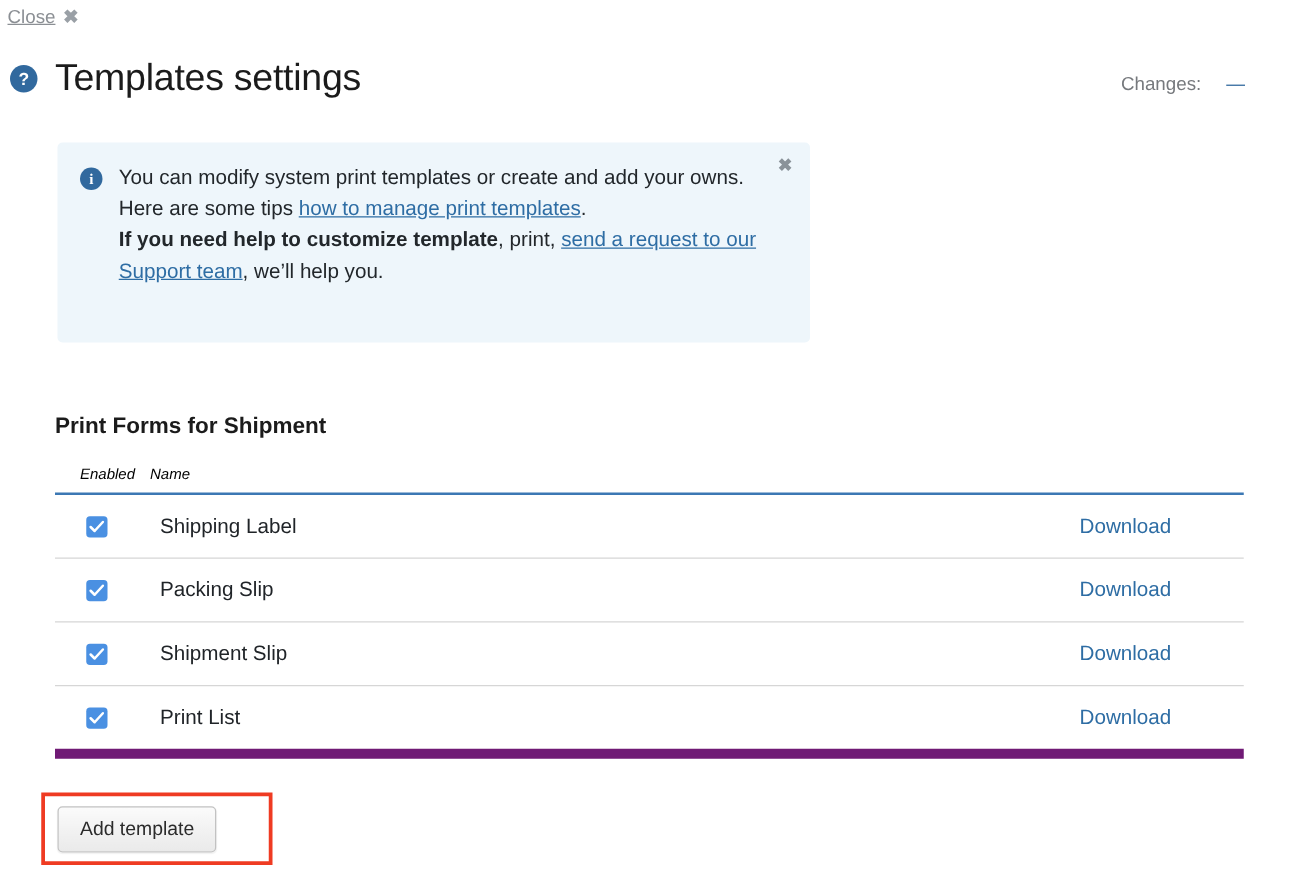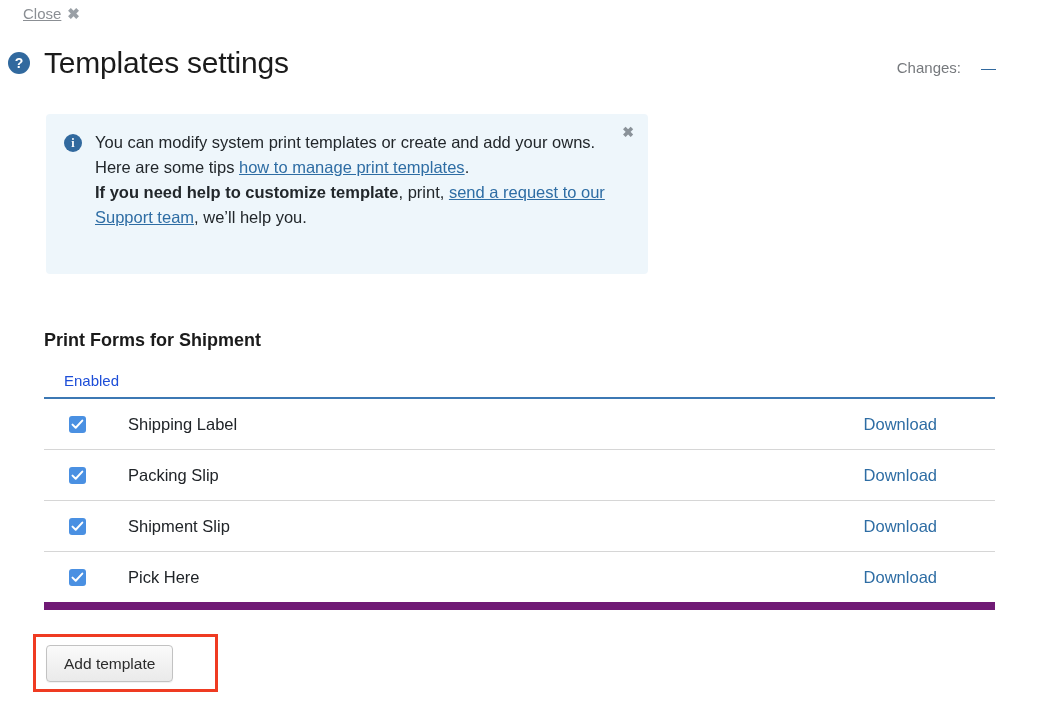--- a/index.html
+++ b/index.html
@@ -18,21 +18,20 @@
   }
 
   
   .close-bar {
     position: absolute;
     left: 6px;
     top: 4px;
     display: flex;
     align-items: center;
     gap: 6px;
-    margin-left: 17px;
   }
   .close-link {
     font-size: 15px;
     color: #8b8f94;
     text-decoration: underline;
     cursor: pointer;
     line-height: 20px;
   }
   .close-x {
     font-size: 15px;
@@ -153,22 +152,23 @@
   .table-wrap {
     position: absolute;
     left: 44px;
     top: 372px;
     width: 951px;
   }
   .thead {
     display: flex;
     align-items: center;
     padding: 0 0 8px 0;
-    font-size: 15px;
-    color: #1d4ed8;
+    font-size: 12px;
+    color: #000000;
+    font-style: italic;
   }
   .th-enabled {
     width: 76px;
     padding-left: 20px;
     box-sizing: border-box;
   }
   .th-name { flex: 1; }
   .tbody {
     border-top: 2px solid #3c78b4;
     border-bottom: 8px solid #701a75;
@@ -270,20 +270,21 @@
       <b>If you need help to customize template</b><span>, print, </span><a>send a request to our Support team</a><span>, we’ll help you.</span>
     </div>
   </div>
 </div>
 
 <div class="section-title">Print Forms for Shipment</div>
 
 <div class="table-wrap">
   <div class="thead">
     <div class="th-enabled">Enabled</div>
+    <div class="th-name">Name</div>
   </div>
   <div class="tbody" id="tbody">
       <div class="trow">
         <div class="td-enabled">
           <span class="cb" style="background: rgb(74, 144, 226);">
             <svg width="13" height="13" viewBox="0 0 13 13">
               <path d="M1.5 6.6 L4.7 9.8 L11.3 2.6" stroke="#ffffff" stroke-width="2" fill="none" stroke-linecap="round" stroke-linejoin="round"></path>
             </svg>
           </span>
         </div>
@@ -313,20 +314,20 @@
         <div class="td-action"><a class="dl-link">Download</a></div>
       </div>
       <div class="trow">
         <div class="td-enabled">
           <span class="cb" style="background: rgb(74, 144, 226);">
             <svg width="13" height="13" viewBox="0 0 13 13">
               <path d="M1.5 6.6 L4.7 9.8 L11.3 2.6" stroke="#ffffff" stroke-width="2" fill="none" stroke-linecap="round" stroke-linejoin="round"></path>
             </svg>
           </span>
         </div>
-        <div class="td-name">Pick Here</div>
+        <div class="td-name">Print List</div>
         <div class="td-action"><a class="dl-link">Download</a></div>
       </div>
     </div>
 </div>
 
 <button class="add-btn">Add template</button>
 <div class="highlight-box"></div>
 
 </body></html>

